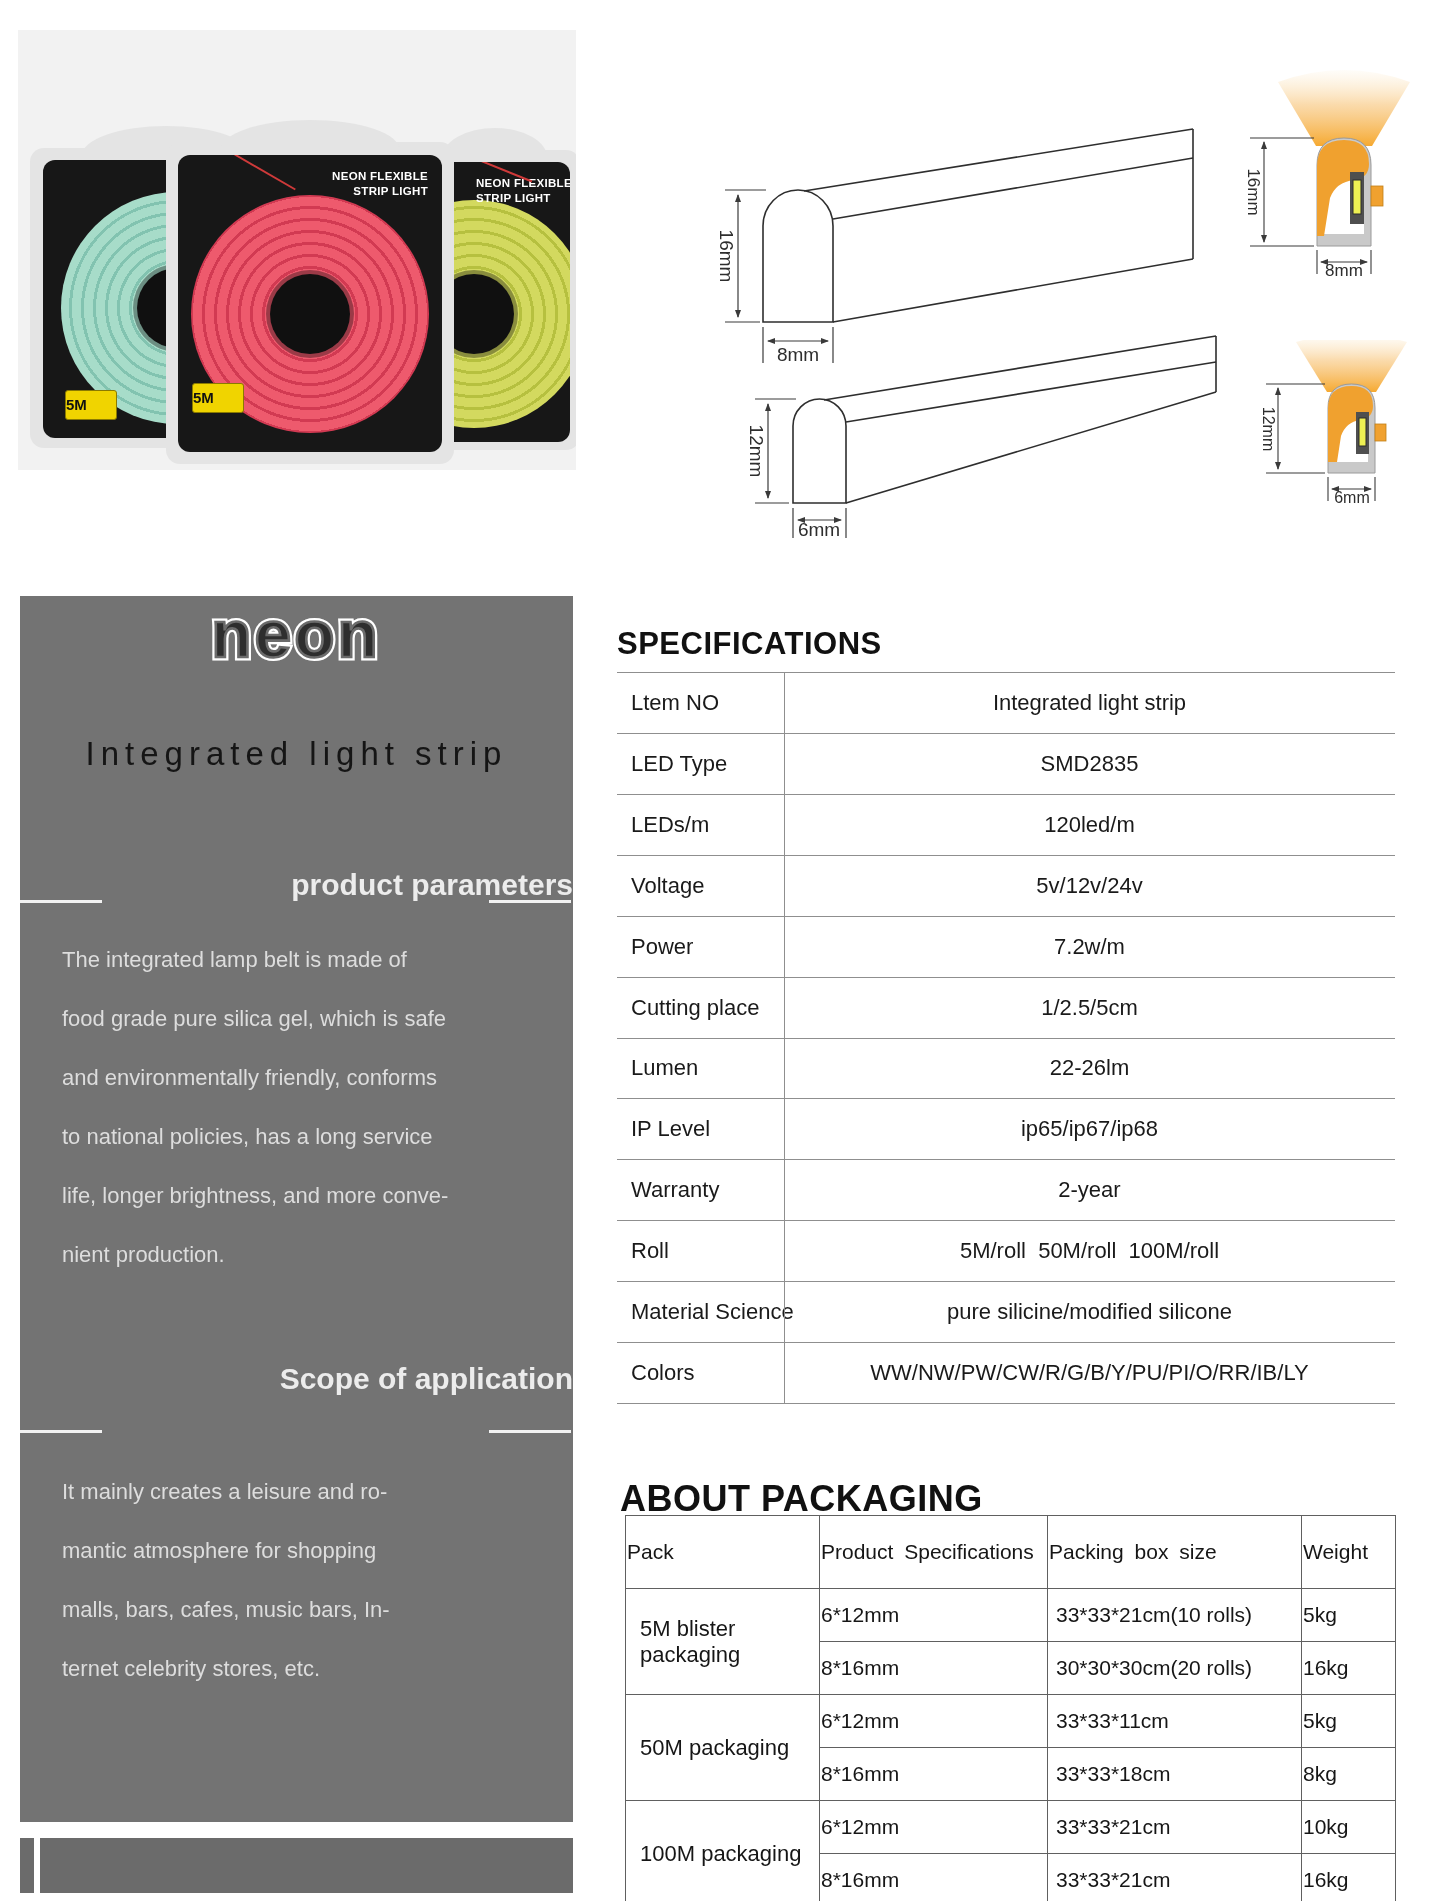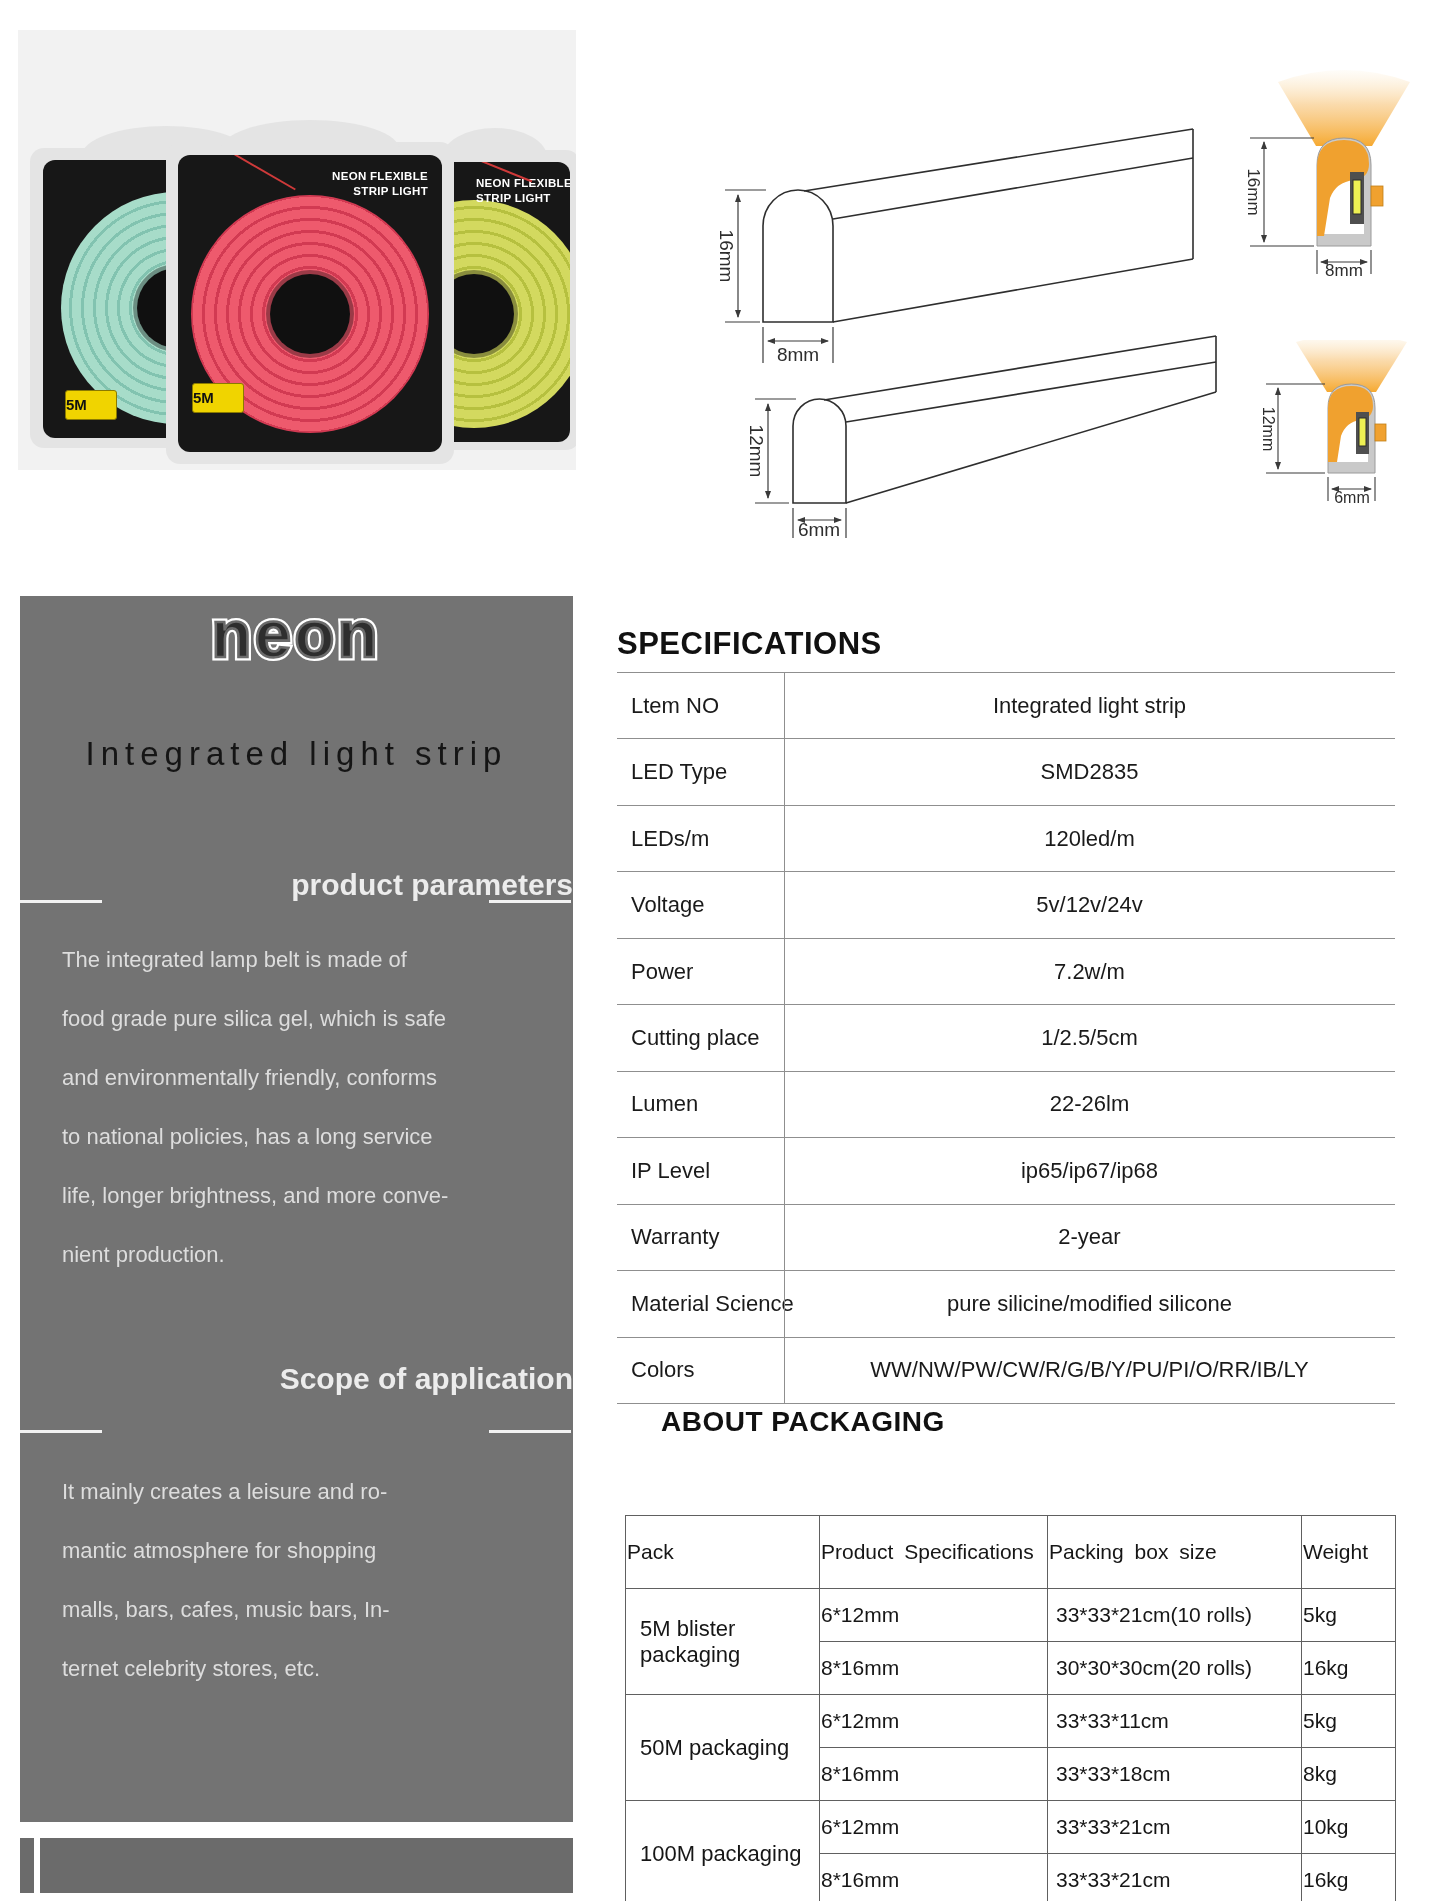--- a/index.html
+++ b/index.html
@@ -39,21 +39,21 @@
 
   
   .spec-heading{position:absolute;left:617px;top:626px;font-size:31px;font-weight:bold;color:#111;letter-spacing:.5px;}
   .spec-table{position:absolute;left:617px;top:672px;width:778px;height:731px;border-top:1px solid #8f8f8f;
               display:flex;flex-direction:column;}
   .spec-table::after{content:'';position:absolute;left:167px;top:0;bottom:0;width:1px;background:#8f8f8f;}
   .spec-row{flex:1;display:flex;align-items:center;border-bottom:1px solid #8f8f8f;}
   .spec-label{width:167px;box-sizing:border-box;padding-left:14px;font-size:22px;color:#1a1a1a;white-space:nowrap;}
   .spec-value{flex:1;text-align:center;font-size:22px;color:#1a1a1a;white-space:pre;}
 
-  .pack-heading{position:absolute;left:620px;top:1406px;font-size:28px;font-weight:bold;color:#111;letter-spacing:.5px;margin-left:41px;}
+  .pack-heading{position:absolute;left:620px;top:1478px;font-size:36px;font-weight:bold;color:#111;letter-spacing:.5px;}
   .pack-table{position:absolute;left:625px;top:1515px;border-collapse:collapse;table-layout:fixed;width:770px;}
   .pack-table th,.pack-table td{border:1.5px solid #606060;color:#161616;text-align:left;overflow:hidden;}
   .pack-table th{height:70px;font-weight:normal;font-size:21px;word-spacing:5px;}
   .pack-table td{height:50px;font-size:21px;}
   .pack-table td.box{text-align:left;padding-left:8px;}
   .pack-table td.pack-cell{font-size:22px;padding:0 14px;}
 
   
   .svg-abs{position:absolute;}
   svg text{font-family:"Liberation Sans","DejaVu Sans",sans-serif;fill:#2e2e2e;}
@@ -267,20 +267,24 @@
     </div>
     <div class="spec-row">
       <div class="spec-label">IP Level</div>
       <div class="spec-value">ip65/ip67/ip68</div>
     </div>
     <div class="spec-row">
       <div class="spec-label">Warranty</div>
       <div class="spec-value">2-year</div>
     </div>
     <div class="spec-row">
+      <div class="spec-label">Roll</div>
+      <div class="spec-value">5M/roll  50M/roll  100M/roll</div>
+    </div>
+    <div class="spec-row">
       <div class="spec-label">Material Science</div>
       <div class="spec-value">pure silicine/modified silicone</div>
     </div>
     <div class="spec-row">
       <div class="spec-label">Colors</div>
       <div class="spec-value">WW/NW/PW/CW/R/G/B/Y/PU/PI/O/RR/IB/LY</div>
     </div>
   </div>
 
   <div class="pack-heading">ABOUT PACKAGING</div>

